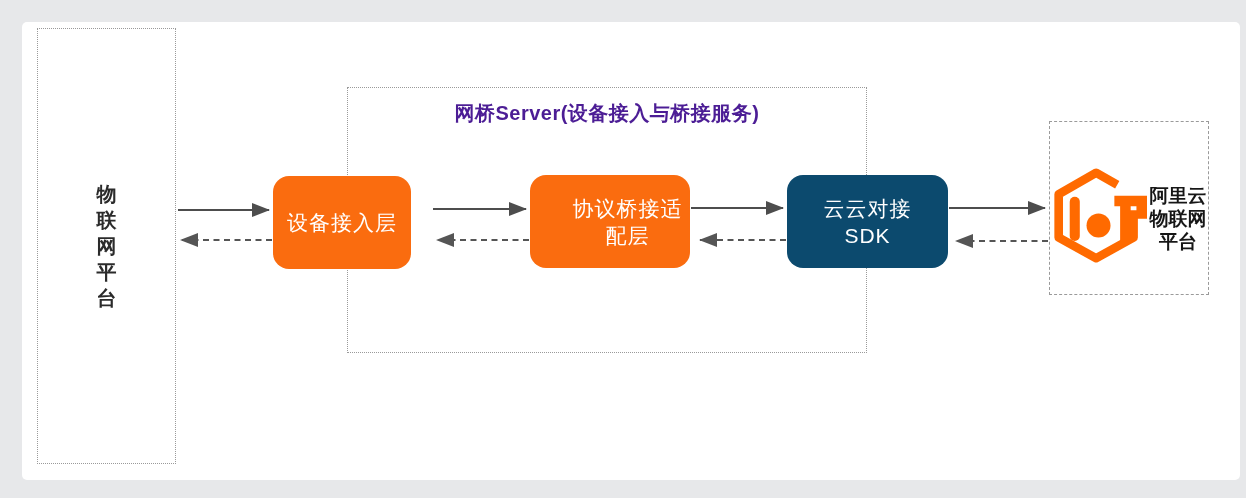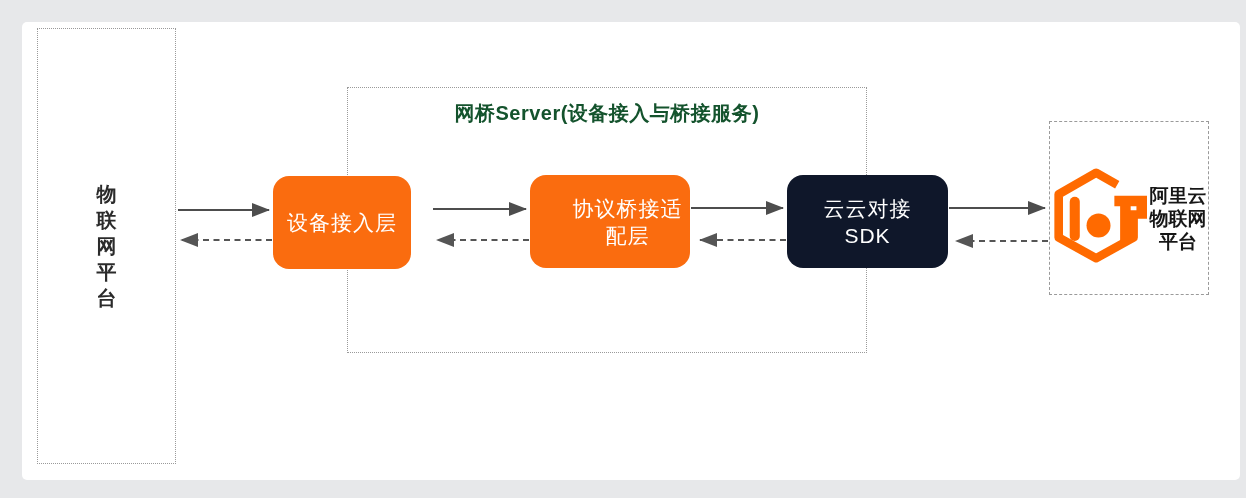--- a/index.html
+++ b/index.html
@@ -35,38 +35,38 @@
     position: absolute;
     left: 347px; top: 87px;
     width: 520px; height: 266px;
     border: 1.5px dotted #9a9a9a;
   }
   .bridge-title {
     position: absolute;
     left: 0; top: 12px; width: 100%;
     text-align: center;
     font-size: 20px; font-weight: 600;
-    color: #14532d;
+    color: #4c1d95;
     letter-spacing: 0.5px;
   }
   
   .node {
     position: absolute;
     height: 93px;
     border-radius: 16px;
     display: flex; align-items: center; justify-content: center;
     color: #ffffff;
     font-size: 21px; font-weight: 500;
     line-height: 27px;
     text-align: center;
     white-space: pre-line;
     letter-spacing: 1px;
   }
   .node-orange { background: #fa6c0f; }
-  .node-amber  { background: #0f172a; }
+  .node-amber  { background: #0c4a6e; }
   #node-device   { left: 273px; top: 176px; width: 138px; }
   #node-protocol { left: 530px; top: 175px; width: 160px; padding-left: 35px; }
   #node-sdk      { left: 787px; top: 175px; width: 161px; }
   
   .aliyun-box {
     position: absolute;
     left: 1049px; top: 121px;
     width: 160px; height: 174px;
     border: 1.5px dashed #9a9a9a;
     display: flex; flex-direction: row;

